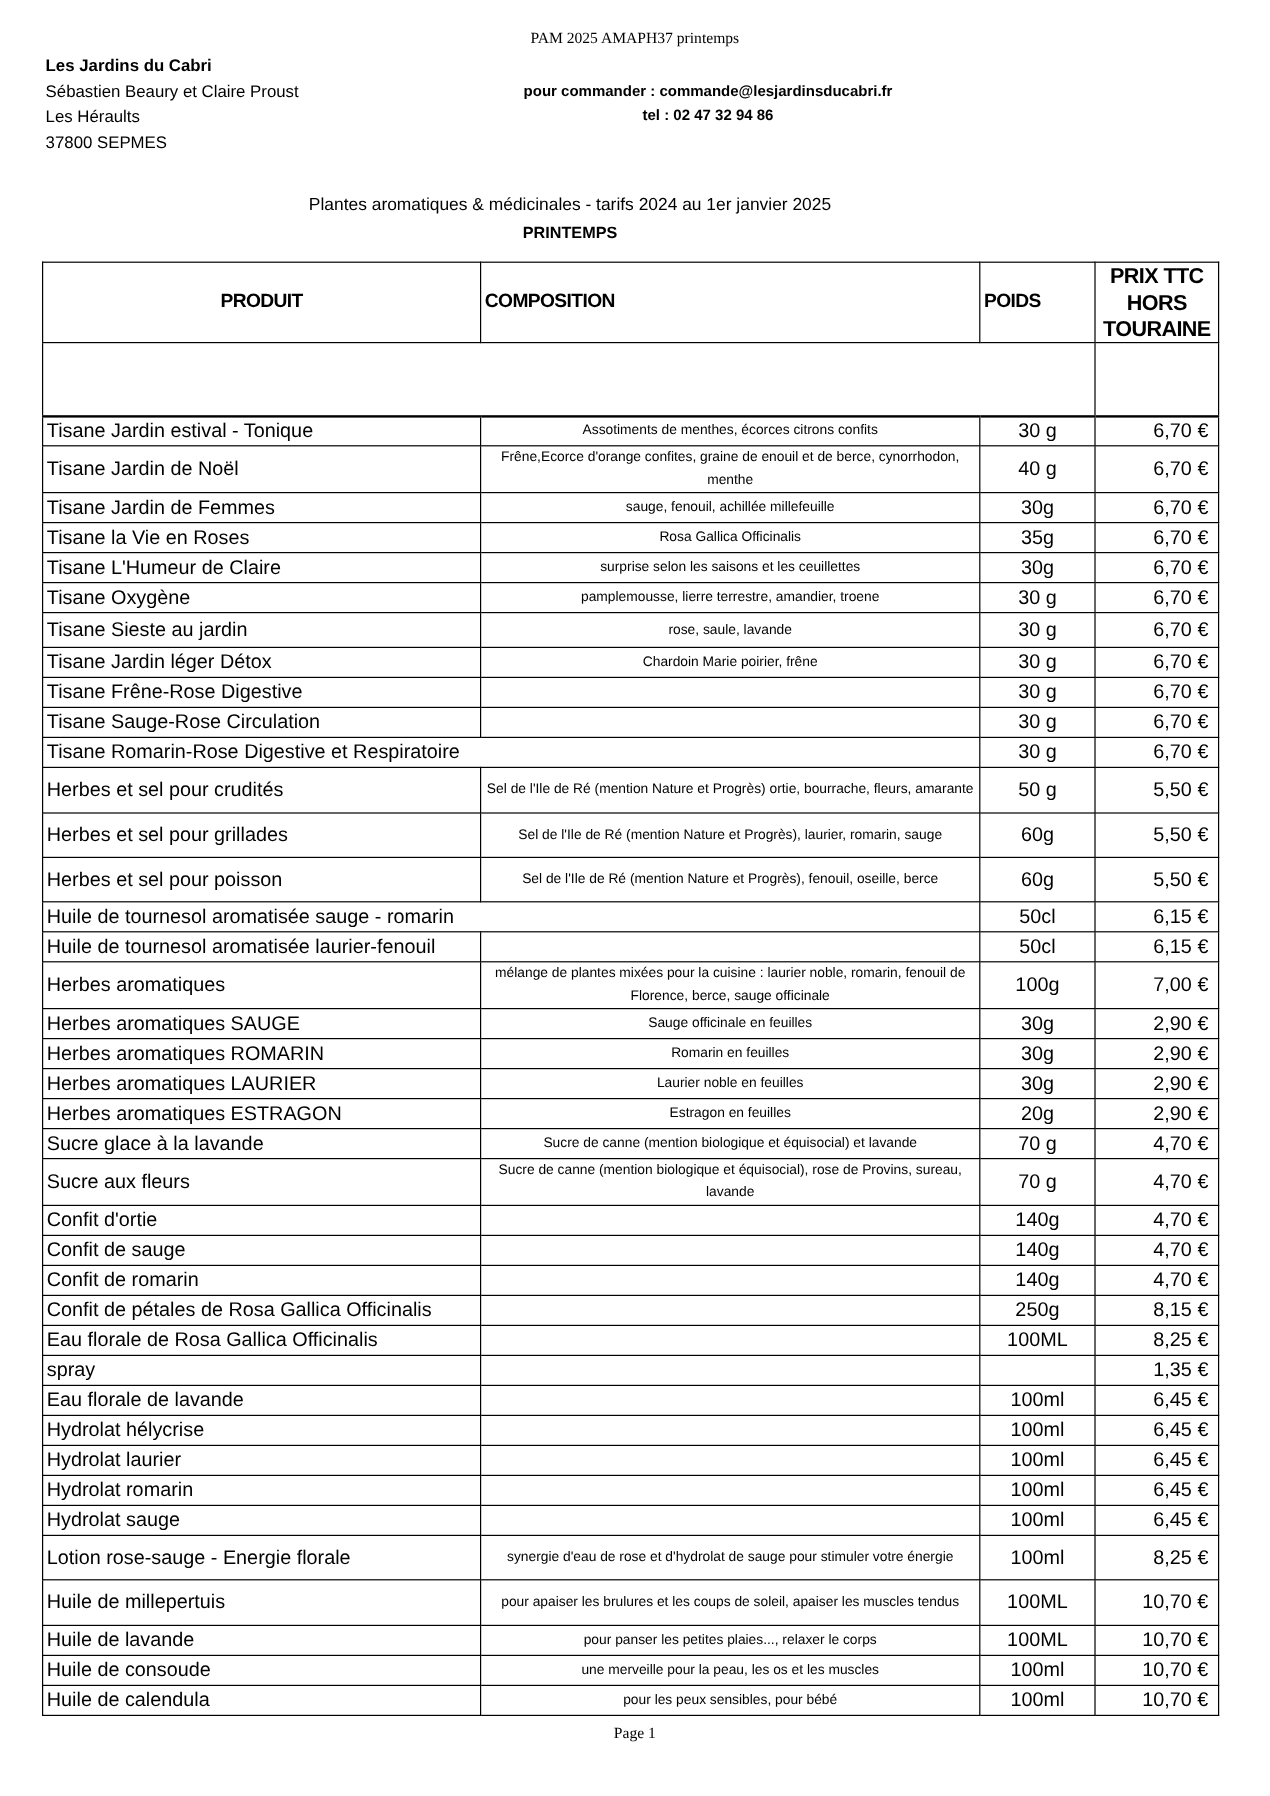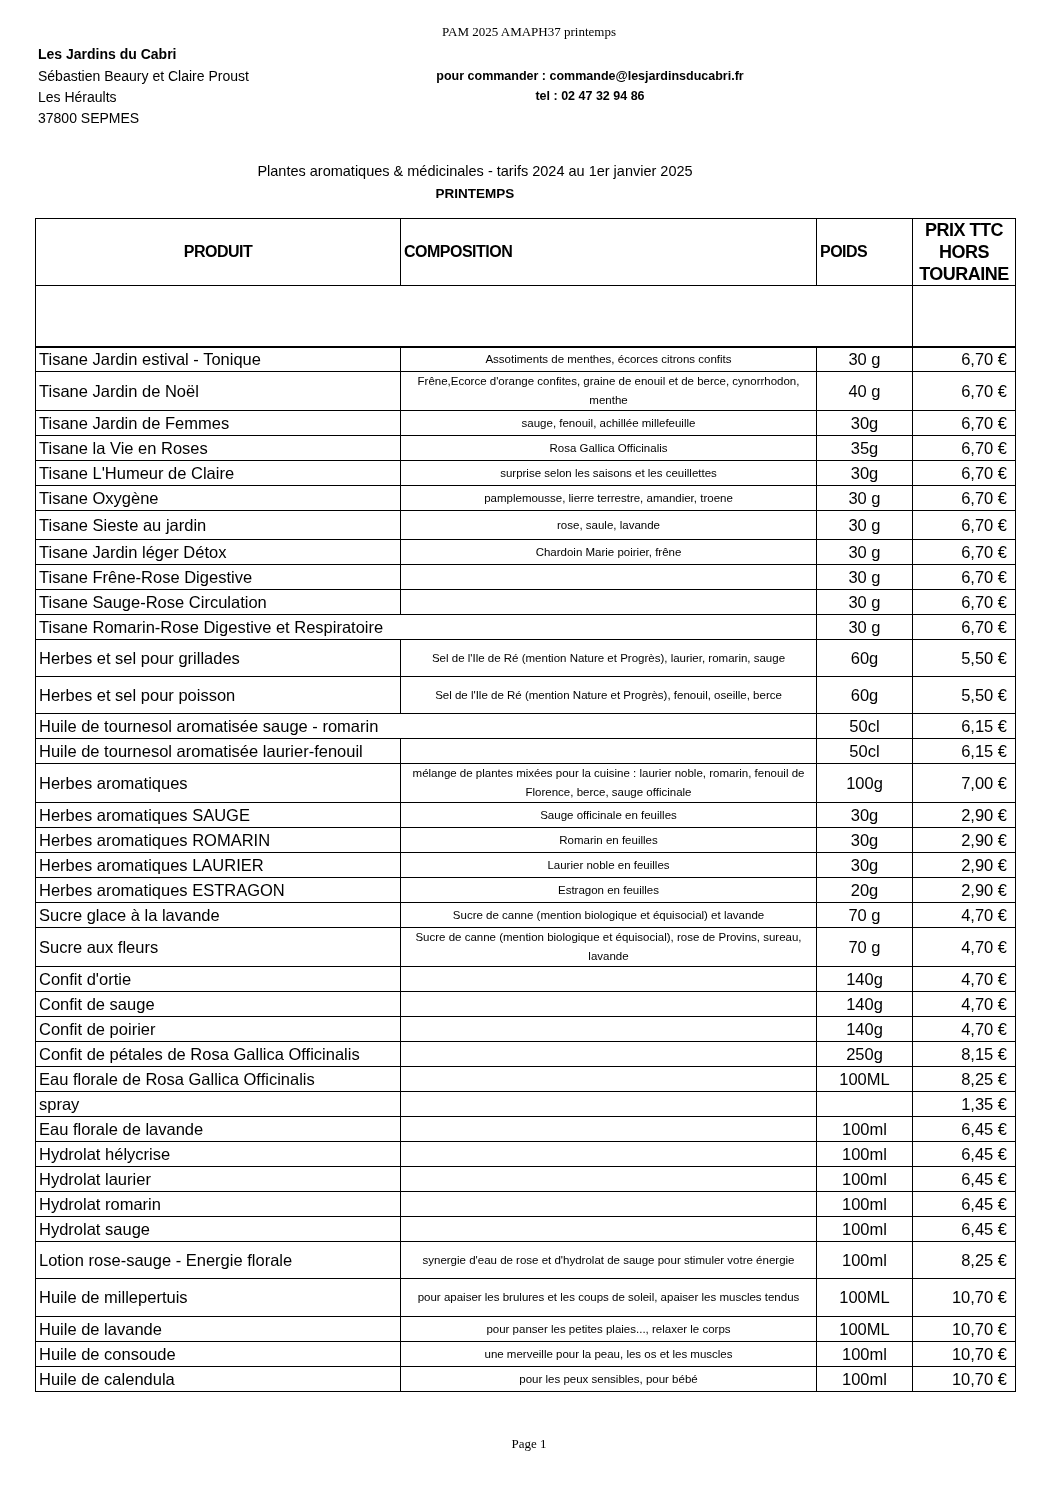--- a/index.html
+++ b/index.html
@@ -120,20 +120,26 @@
         <td class="prod">Tisane Sauge-Rose Circulation</td>
         <td class="comp"></td>
         <td class="poids">30 g</td>
         <td class="prix">6,70 €</td>
       </tr>
       <tr style="height: 25px;">
         <td class="prod" colspan="2" style="overflow: visible;">Tisane Romarin-Rose Digestive et Respiratoire</td>
         <td class="poids">30 g</td>
         <td class="prix">6,70 €</td>
       </tr>
+      <tr style="height: 38px;">
+        <td class="prod">Herbes et sel pour crudités</td>
+        <td class="comp">Sel de l'Ile de Ré (mention Nature et Progrès) ortie, bourrache, fleurs, amarante</td>
+        <td class="poids">50 g</td>
+        <td class="prix">5,50 €</td>
+      </tr>
       <tr style="height: 37px;">
         <td class="prod">Herbes et sel pour grillades</td>
         <td class="comp">Sel de l'Ile de Ré (mention Nature et Progrès), laurier, romarin, sauge</td>
         <td class="poids">60g</td>
         <td class="prix">5,50 €</td>
       </tr>
       <tr style="height: 37px;">
         <td class="prod">Herbes et sel pour poisson</td>
         <td class="comp">Sel de l'Ile de Ré (mention Nature et Progrès), fenouil, oseille, berce</td>
         <td class="poids">60g</td>
@@ -198,21 +204,21 @@
         <td class="poids">140g</td>
         <td class="prix">4,70 €</td>
       </tr>
       <tr style="height: 25px;">
         <td class="prod">Confit de sauge</td>
         <td class="comp"></td>
         <td class="poids">140g</td>
         <td class="prix">4,70 €</td>
       </tr>
       <tr style="height: 25px;">
-        <td class="prod">Confit de poirier</td>
+        <td class="prod">Confit de romarin</td>
         <td class="comp"></td>
         <td class="poids">140g</td>
         <td class="prix">4,70 €</td>
       </tr>
       <tr style="height: 25px;">
         <td class="prod">Confit de pétales de Rosa Gallica Officinalis</td>
         <td class="comp"></td>
         <td class="poids">250g</td>
         <td class="prix">8,15 €</td>
       </tr>

